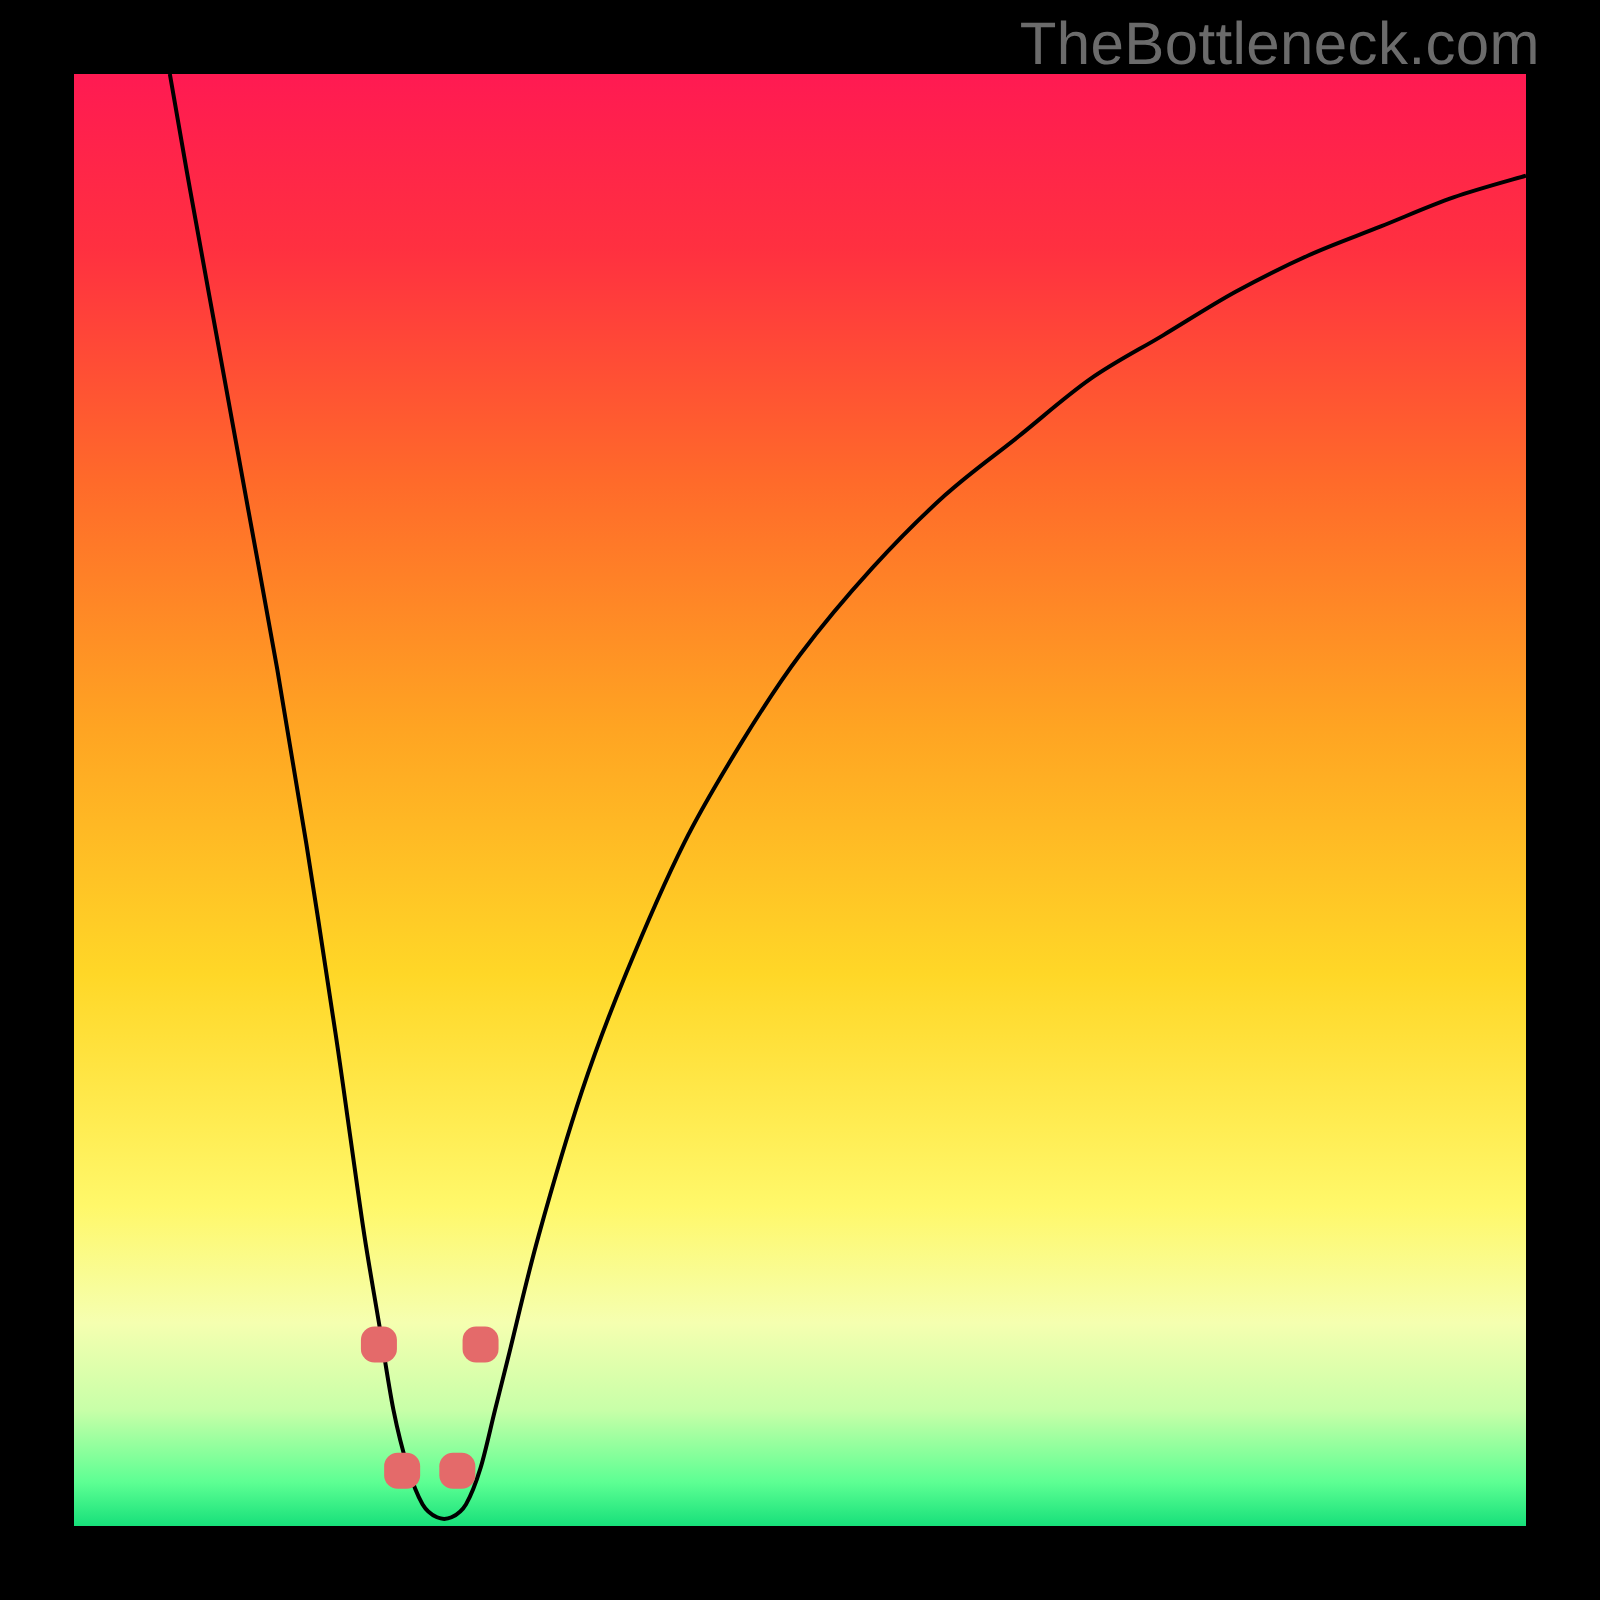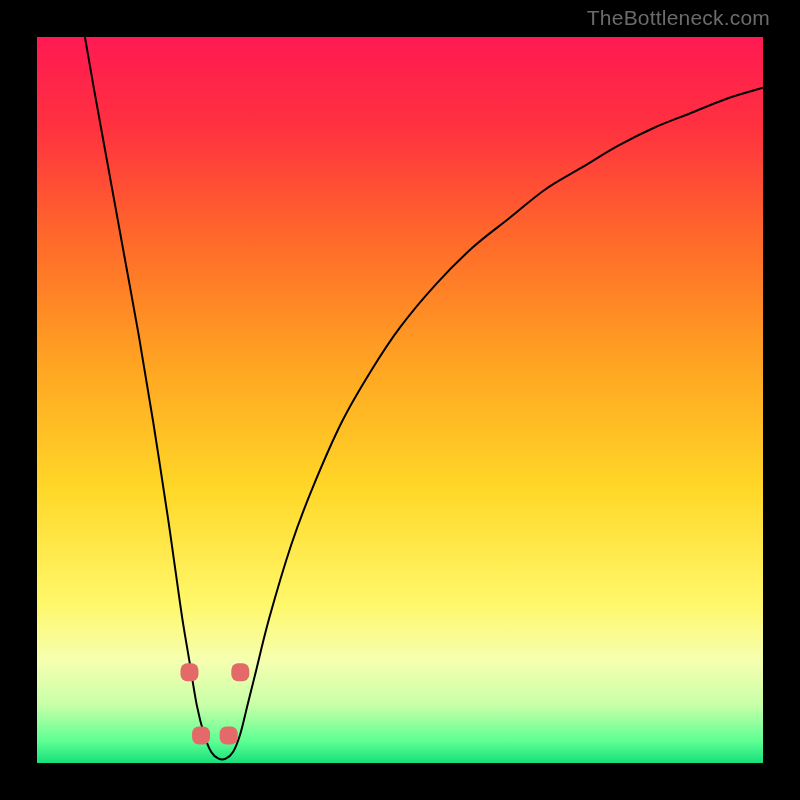--- a/index.html
+++ b/index.html
@@ -24,21 +24,21 @@
     left: 0;
     top: 0;
     width: 726px;
     height: 726px;
   }
   .watermark {
     position: absolute;
     top: 6px;
     right: 30px;
     color: #6b6b6b;
-    font-size: 21px;
+    font-size: 30px;
     font-weight: 500;
     letter-spacing: 0.2px;
   }
 </style>
 </head>
 <body>
 
 <div class="watermark">TheBottleneck.com</div>
 
 <div class="frame">

